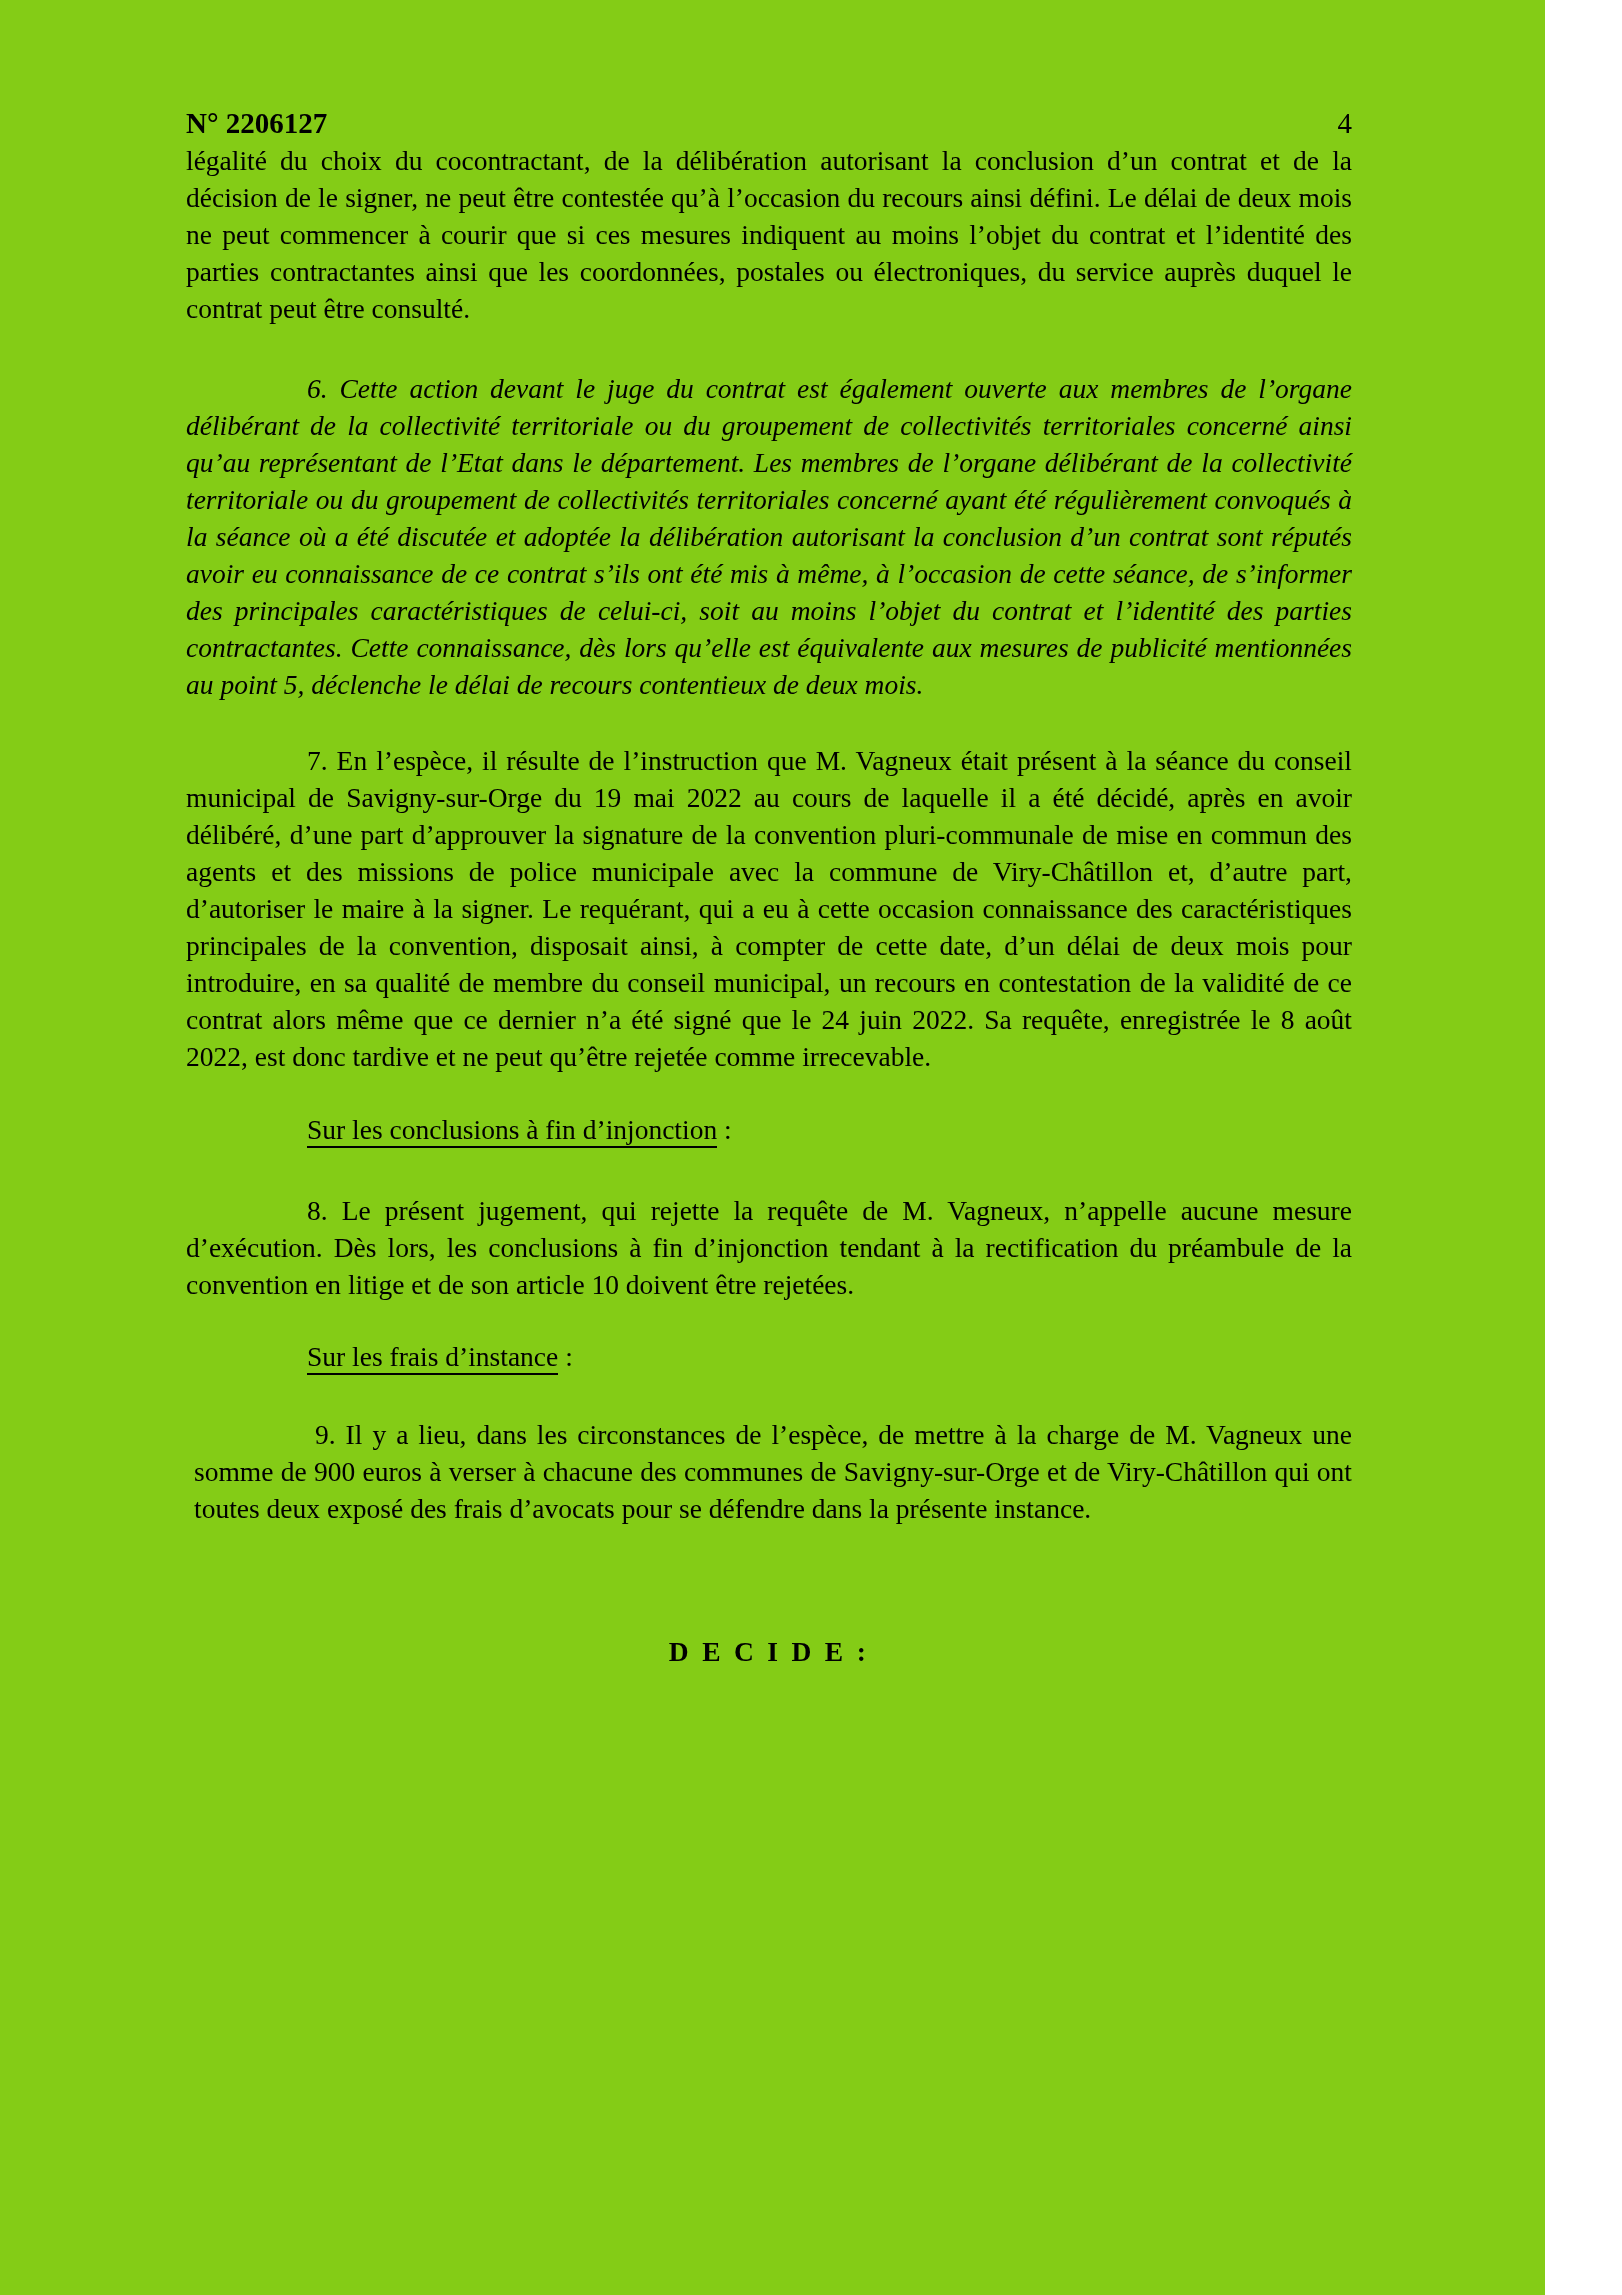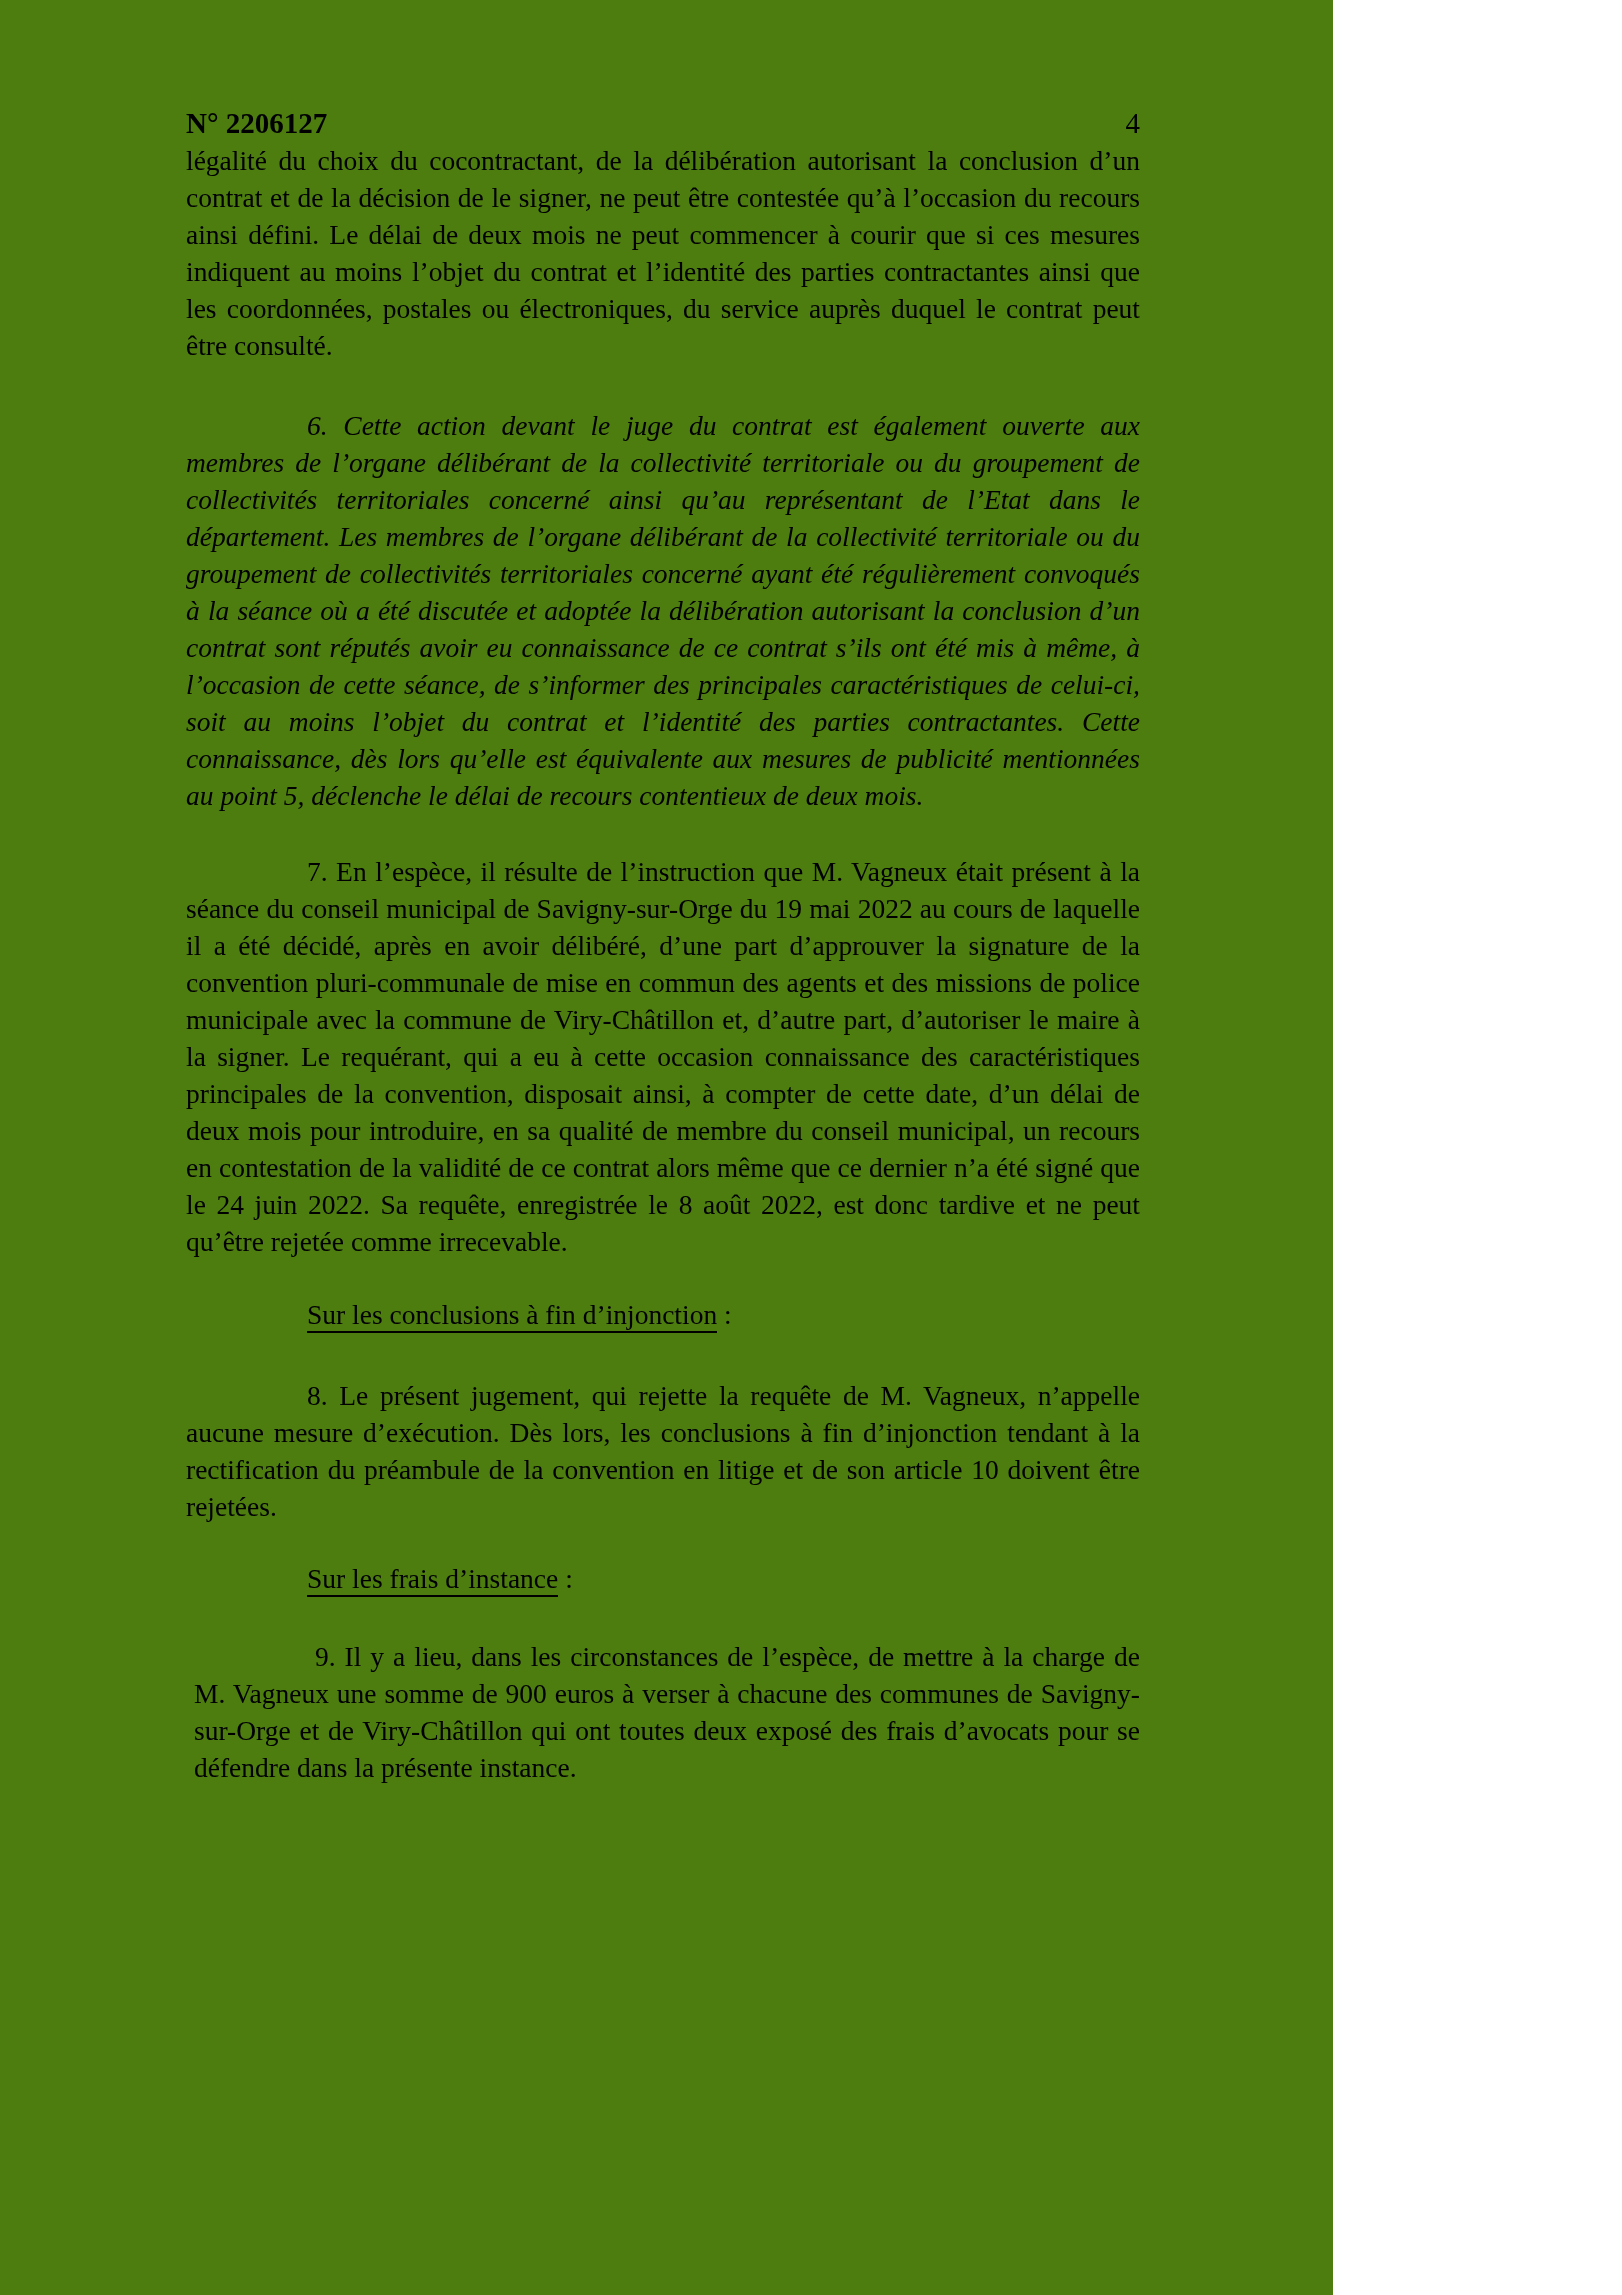--- a/index.html
+++ b/index.html
@@ -2,24 +2,24 @@
 <html lang="fr" style="font-size:10.5px"><head>
 <meta charset="utf-8">
 <style>
   html, body {
     margin: 0;
     padding: 0;
     background: #ffffff;
   }
   .page {
     position: relative;
-    width: 1333px;
+    width: 1545px;
     height: 2295px;
     box-sizing: border-box;
-    background: #4d7c0f;
+    background: #84cc16;
     color: #000000;
     font-family: "Liberation Serif", "DejaVu Serif", serif;
     padding: 105px 193px 0 186px;
     overflow: hidden;
   }
   .page-header {
     display: flex;
     justify-content: space-between;
     align-items: baseline;
     font-size: 29px;
@@ -81,17 +81,18 @@
     <p class="para indent para-7">7. En l’espèce, il résulte de l’instruction que M. Vagneux était présent à la séance du conseil municipal de Savigny-sur-Orge du 19 mai 2022 au cours de laquelle il a été décidé, après en avoir délibéré, d’une part d’approuver la signature de la convention pluri-communale de mise en commun des agents et des missions de police municipale avec la commune de Viry-Châtillon et, d’autre part, d’autoriser le maire à la signer. Le requérant, qui a eu à cette occasion connaissance des caractéristiques principales de la convention, disposait ainsi, à compter de cette date, d’un délai de deux mois pour introduire, en sa qualité de membre du conseil municipal, un recours en contestation de la validité de ce contrat alors même que ce dernier n’a été signé que le 24 juin 2022. Sa requête, enregistrée le 8 août 2022, est donc tardive et ne peut qu’être rejetée comme irrecevable.</p>
 
     <p class="section-heading heading-inj"><span class="underline">Sur les conclusions à fin d’injonction</span><span> :</span></p>
 
     <p class="para indent para-8">8. Le présent jugement, qui rejette la requête de M. Vagneux, n’appelle aucune mesure d’exécution. Dès lors, les conclusions à fin d’injonction tendant à la rectification du préambule de la convention en litige et de son article 10 doivent être rejetées.</p>
 
     <p class="section-heading heading-fra"><span class="underline">Sur les frais d’instance</span><span> :</span></p>
 
     <p class="para indent para-9">9. Il y a lieu, dans les circonstances de l’espèce, de mettre à la charge de M. Vagneux une somme de 900 euros à verser à chacune des communes de Savigny-sur-Orge et de Viry-Châtillon qui ont toutes deux exposé des frais d’avocats pour se défendre dans la présente instance.</p>
 
+    <p class="decide">D E C I D E :</p>
 
 
   </main>
 </div>
 
 
 </body></html>

